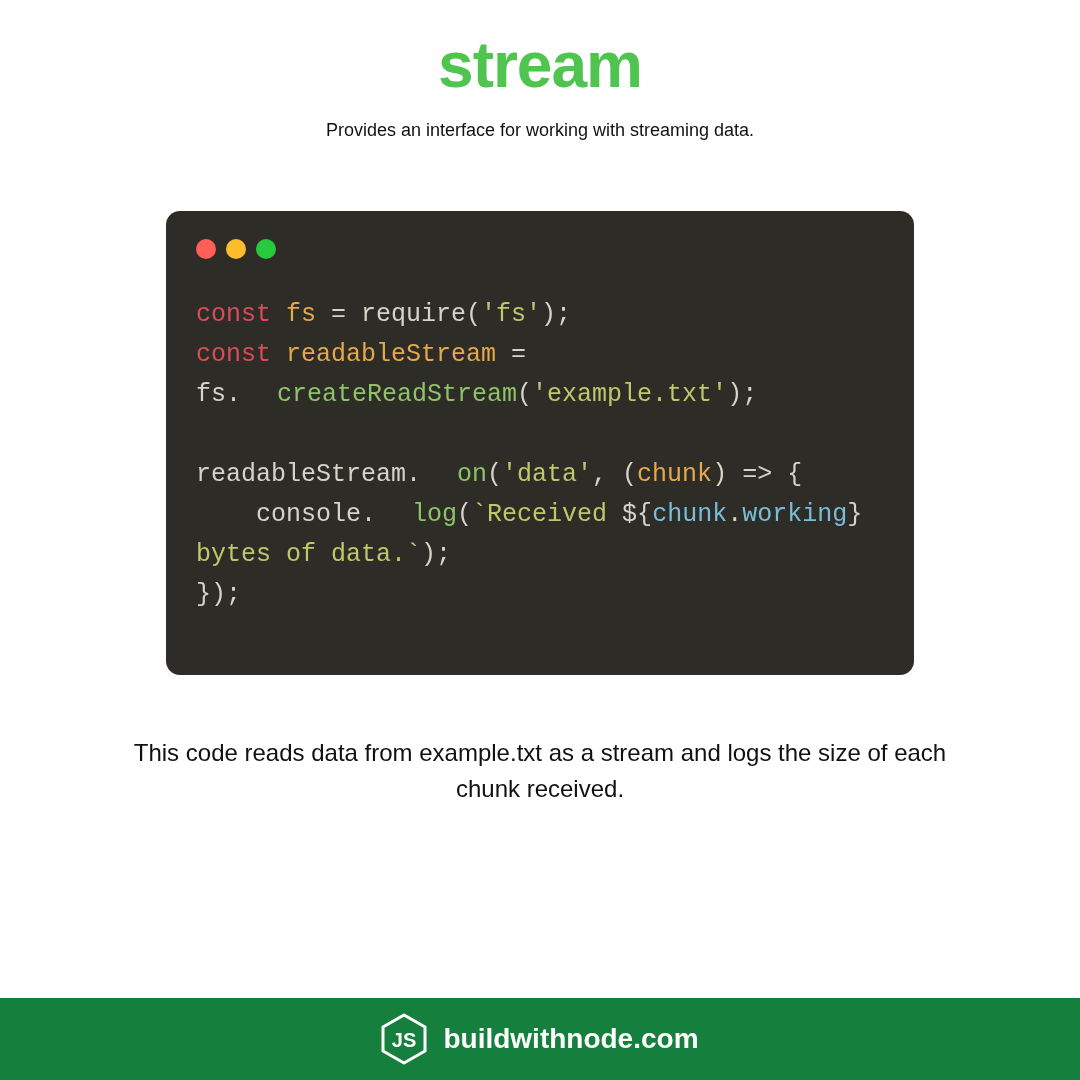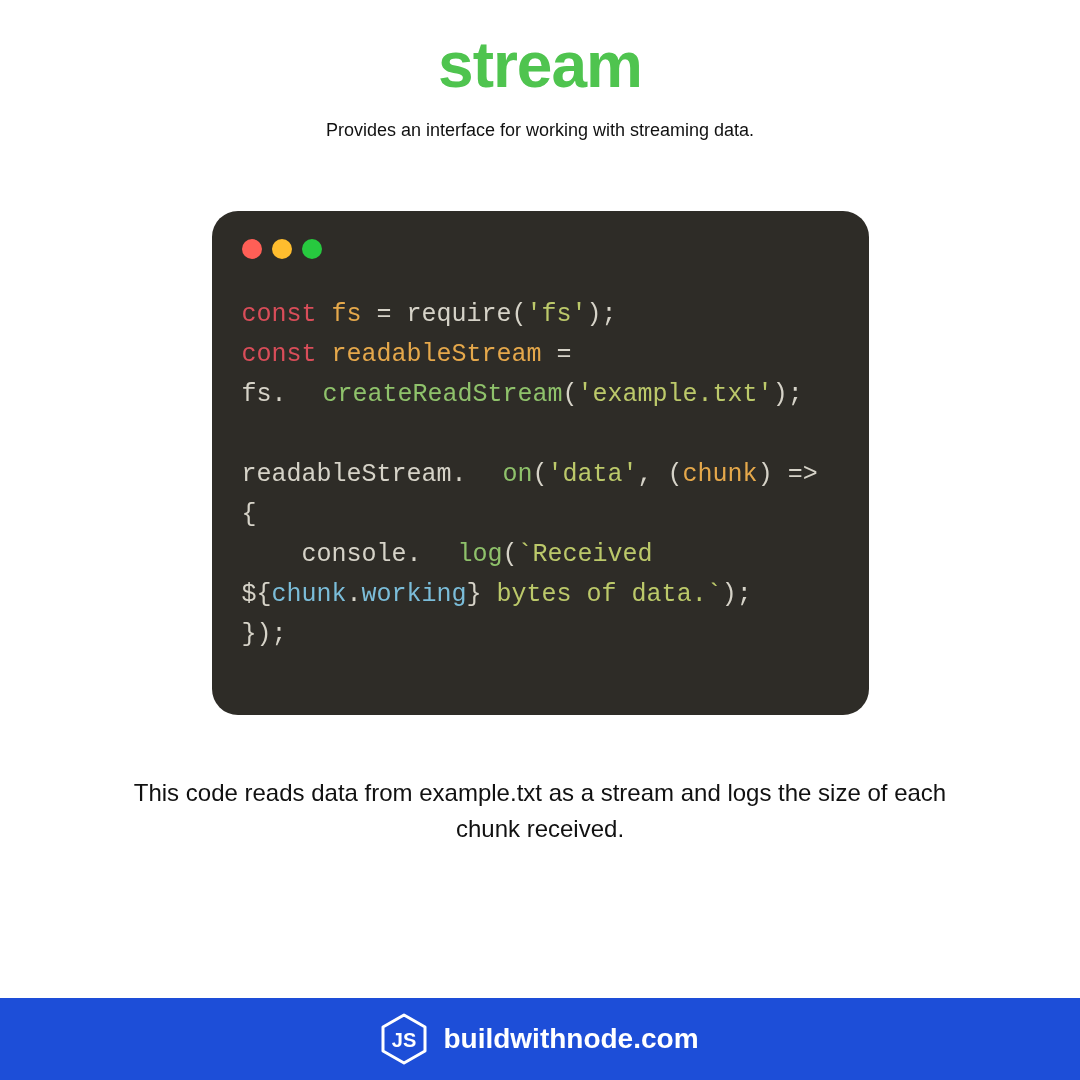--- a/index.html
+++ b/index.html
@@ -27,23 +27,23 @@
     margin-bottom: 18px;
   }
   .subtitle {
     font-size: 18px;
     color: #111;
     text-align: center;
     margin-bottom: 70px;
     font-weight: 400;
   }
   .code-window {
-    width: 657px;
+    width: 748px;
     background: #2e2c27;
-    border-radius: 26px;
+    border-radius: 14px;
     padding: 28px 30px 60px 30px;
   }
   .window-dots {
     display: flex;
     gap: 10px;
     margin-bottom: 36px;
   }
   .dot {
     width: 20px;
     height: 20px;
@@ -69,21 +69,21 @@
   .footer-desc {
     font-size: 24px;
     color: #111;
     text-align: center;
     margin-top: 60px;
     max-width: 820px;
     line-height: 1.5;
     font-weight: 400;
   }
   .footer-bar {
-    background: #1d4ed8;
+    background: #15803d;
     height: 82px;
     width: 100%;
     display: flex;
     align-items: center;
     justify-content: center;
     gap: 16px;
   }
   .footer-bar .site {
     color: #fff;
     font-size: 28px;

